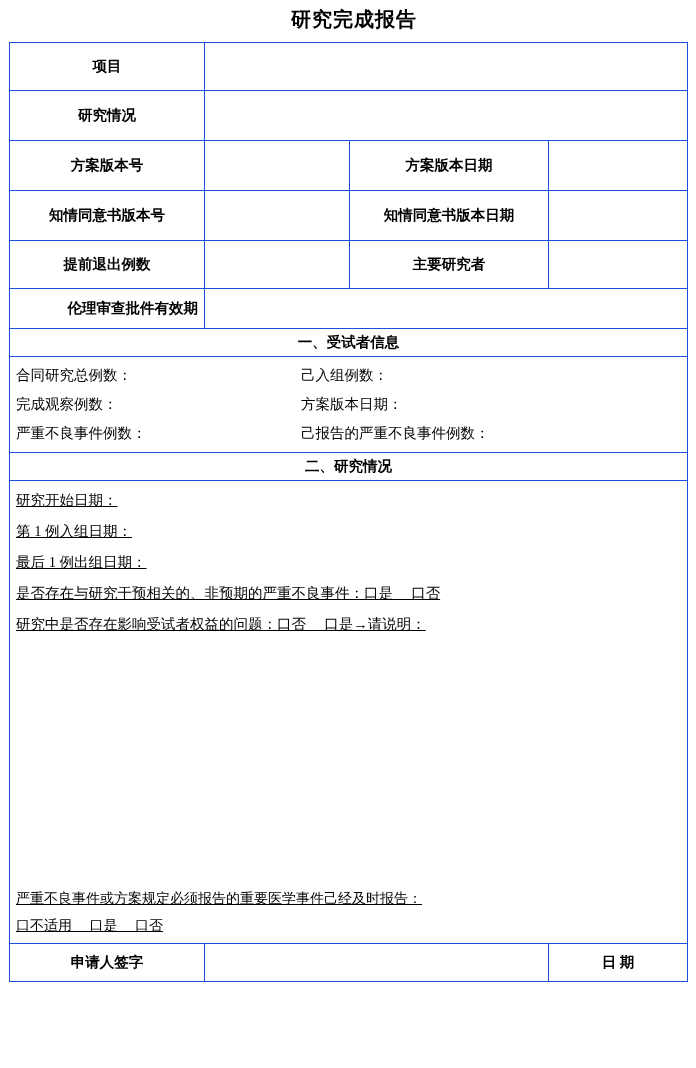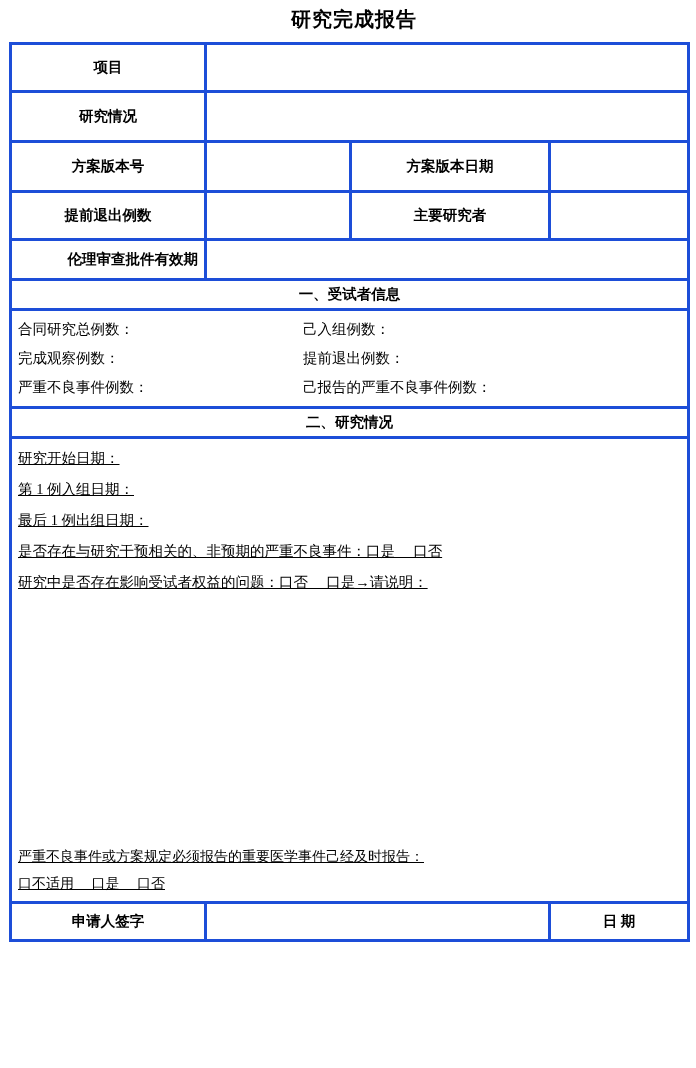--- a/index.html
+++ b/index.html
@@ -31,21 +31,21 @@
     font-family: "Liberation Serif", "DejaVu Serif", serif;
     padding-left: 12px;
   }
   table.form {
     border-collapse: collapse;
     width: 678px;
     margin: 0 9px;
     table-layout: fixed;
   }
   table.form td {
-    border: 3px solid #1d4ed8;
+    border: 1px solid #1d4ed8;
     font-size: 14.5px;
     vertical-align: middle;
     padding: 4px 6px;
     margin-top: 8px;
   }
   .lbl {
     text-align: center;
     font-weight: bold;
     white-space: nowrap;
   }
@@ -116,20 +116,26 @@
       <tr class="row-h-2">
         <td class="lbl">研究情况</td>
         <td class="blank" colspan="3"></td>
       </tr>
       <tr class="row-h-3">
         <td class="lbl">方案版本号</td>
         <td class="blank"></td>
         <td class="lbl">方案版本日期</td>
         <td class="blank"></td>
       </tr>
+      <tr class="row-h-4">
+        <td class="lbl">知情同意书版本号</td>
+        <td class="blank"></td>
+        <td class="lbl">知情同意书版本日期</td>
+        <td class="blank"></td>
+      </tr>
       <tr class="row-h-5">
         <td class="lbl">提前退出例数</td>
         <td class="blank"></td>
         <td class="lbl">主要研究者</td>
         <td class="blank"></td>
       </tr>
       <tr class="row-h-6">
         <td class="lbl-left">伦理审查批件有效期</td>
         <td class="blank" colspan="3"></td>
       </tr>
@@ -138,21 +144,21 @@
         <td class="section-head" colspan="4">一、受试者信息</td>
       </tr>
       <tr>
         <td class="section-body" colspan="4">
           <div class="pair-line">
             <span class="c1">合同研究总例数：</span>
             <span class="c2">己入组例数：</span>
           </div>
           <div class="pair-line">
             <span class="c1">完成观察例数：</span>
-            <span class="c2">提前退出例数：</span>
+            <span class="c2">方案版本日期：</span>
           </div>
           <div class="pair-line">
             <span class="c1">严重不良事件例数：</span>
             <span class="c2">己报告的严重不良事件例数：</span>
           </div>
         </td>
       </tr>
 
       <tr>
         <td class="section-head" colspan="4">二、研究情况</td>

